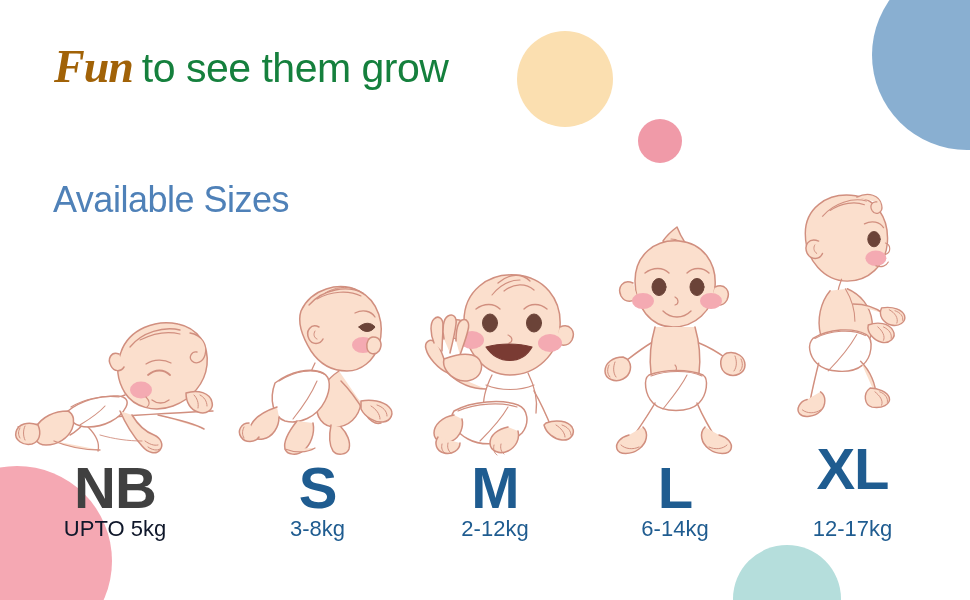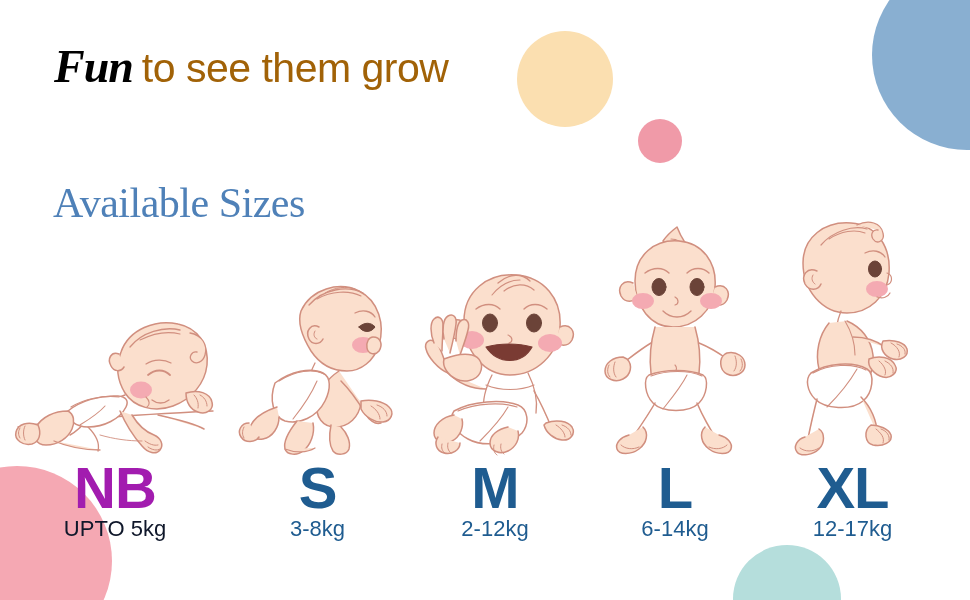--- a/index.html
+++ b/index.html
@@ -40,23 +40,23 @@
     font-family:"Liberation Sans", sans-serif;
     font-weight:400;
     font-size:41px;
     letter-spacing:-0.5px;
     margin-left:9px;
   }
 
   
   #section-title{
     position:absolute;left:53px;top:182px;
-    font-family:Liberation Serif, serif;
+    font-family:Liberation Sans, sans-serif;
     font-weight:400;
-    font-size:42px;
+    font-size:36px;
     letter-spacing:-0.5px;
     line-height:1;
     white-space:nowrap;
   }
 
   
   #sizes-row{
     position:absolute;
     left:0;top:180px;
     width:970px;height:360px;
@@ -98,21 +98,21 @@
 
 <div id="stage">
 
   <div class="blob" id="blob-blue-tr" style="background: rgb(137, 175, 209);"></div>
   <div class="blob" id="blob-peach" style="background: rgb(251, 223, 176);"></div>
   <div class="blob" id="blob-pink-sm" style="background: rgb(240, 154, 168);"></div>
   <div class="blob" id="blob-pink-bl" style="background: rgb(245, 168, 179);"></div>
   <div class="blob" id="blob-teal-b" style="background: rgb(181, 222, 220);"></div>
 
   <div id="headline">
-    <span id="headline-fun" style="color: #000000; margin-top: 31px;">Fun</span><span id="headline-rest" style="color: #a16207;">to see them grow</span>
+    <span id="headline-fun" style="color: #a16207; margin-top: 31px;">Fun</span><span id="headline-rest" style="color: #15803d;">to see them grow</span>
   </div>
 
   <div id="section-title" style="color: rgb(79, 129, 184);">Available Sizes</div>
 
   <div id="sizes-row">
 
     <div class="size-col" id="col-nb" style="width:230px;">
       <svg class="baby-art" width="215" height="150" viewBox="0 0 215 150" aria-hidden="true">
         <g fill="none" stroke="#d18f7f" stroke-width="1.5" stroke-linecap="round" stroke-linejoin="round">
 
@@ -160,21 +160,21 @@
           <path d="M46 134 C60 140 76 143 92 143" stroke-width="1.3" fill="#fbdfcd"></path>
 
           <path d="M112 104 C118 118 126 130 134 139 C140 146 148 148 152 143
                    C156 138 153 131 146 128 C138 125 130 118 124 108" fill="#fbdfcd"></path>
           <path d="M140 140 C144 143 149 144 152 142" stroke-width="1"></path>
           <path d="M137 134 C141 137 146 139 150 138" stroke-width="1"></path>
 
           <path d="M92 128 C106 132 120 134 134 134" stroke-width="0.9"></path>
         </g>
       </svg>
-      <div class="size-code" style="color: #a21caf;">NB</div>
+      <div class="size-code" style="color: #404040;">NB</div>
       <div class="size-weight" style="color: #0f172a;">UPTO 5kg</div>
     </div>
 
     <div class="size-col" id="col-s" style="width:175px;">
       <svg class="baby-art" width="165" height="182" viewBox="0 0 165 182" aria-hidden="true">
         <g fill="none" stroke="#d18f7f" stroke-width="1.5" stroke-linecap="round" stroke-linejoin="round">
 
           <path d="M66 36 C76 14 104 6 124 16 C144 26 150 50 144 70
                    C139 86 126 96 112 96 C96 96 84 88 76 76 C68 63 62 48 66 36 Z" fill="#fbdfcd"></path>
 
@@ -347,21 +347,21 @@
           <path d="M104 186 C110 200 118 214 126 226" fill="#fbdfcd"></path>
           <path d="M126 218 C134 220 140 226 138 232 C136 238 124 238 116 232
                    C108 226 106 216 112 210" fill="#fbdfcd"></path>
           <path d="M134 228 C130 232 122 233 116 230" stroke-width="1"></path>
         </g>
       </svg>
       <div class="size-code" style="color: rgb(31, 92, 144);">L</div>
       <div class="size-weight" style="color: rgb(31, 92, 144);">6-14kg</div>
     </div>
 
-    <div class="size-col" id="col-xl" style="width:175px;">
+    <div class="size-col" id="col-xl" style="width:175px;gap:19px;">
       <svg class="baby-art" width="160" height="250" viewBox="0 0 160 250" aria-hidden="true">
         <g fill="none" stroke="#d18f7f" stroke-width="1.5" stroke-linecap="round" stroke-linejoin="round">
 
           <path d="M30 56 C30 30 52 14 78 16 C104 18 118 40 116 66
                    C114 90 96 106 74 106 C50 106 30 84 30 56 Z" fill="#fbdfcd"></path>
 
           <path d="M84 18 C96 12 108 16 110 26 C112 34 104 38 100 32 C97 27 100 22 105 23" fill="#fbdfcd" stroke-width="1.3"></path>
           <path d="M48 38 C60 24 80 18 94 22" stroke-width="1.2"></path>
           <path d="M56 32 C68 24 82 22 92 26" stroke-width="1.1"></path>
 

